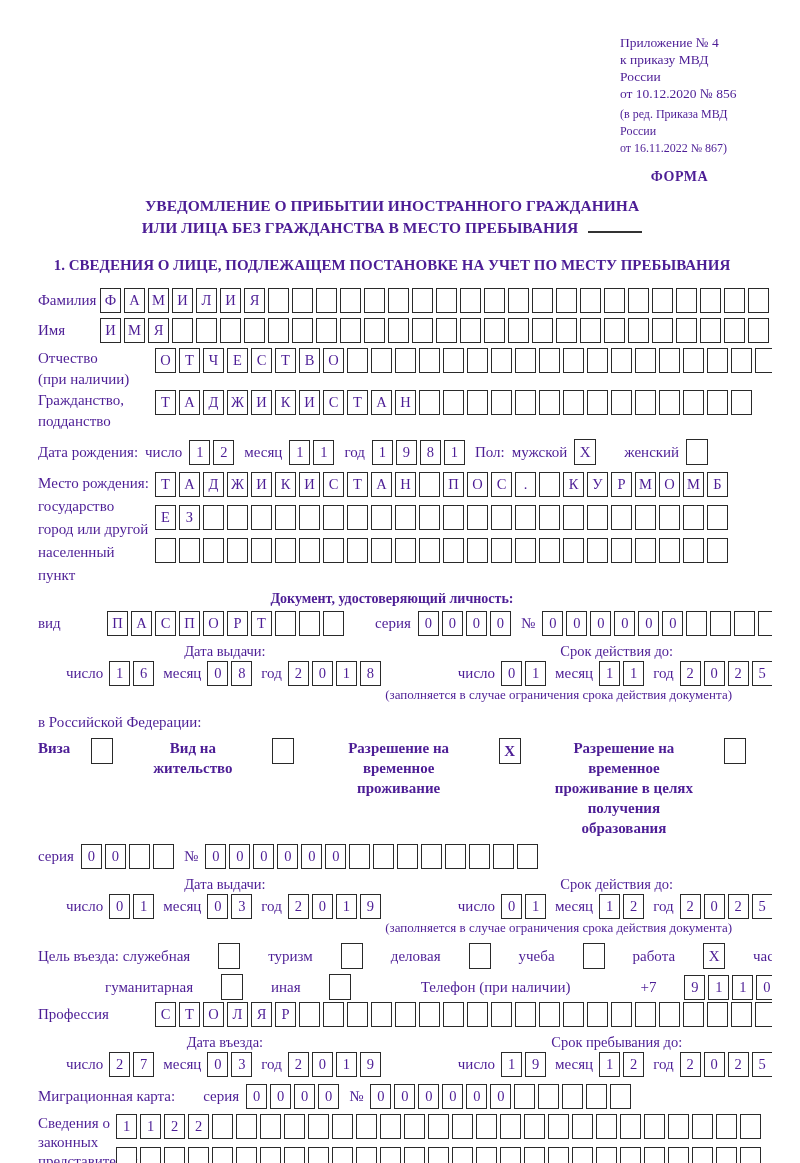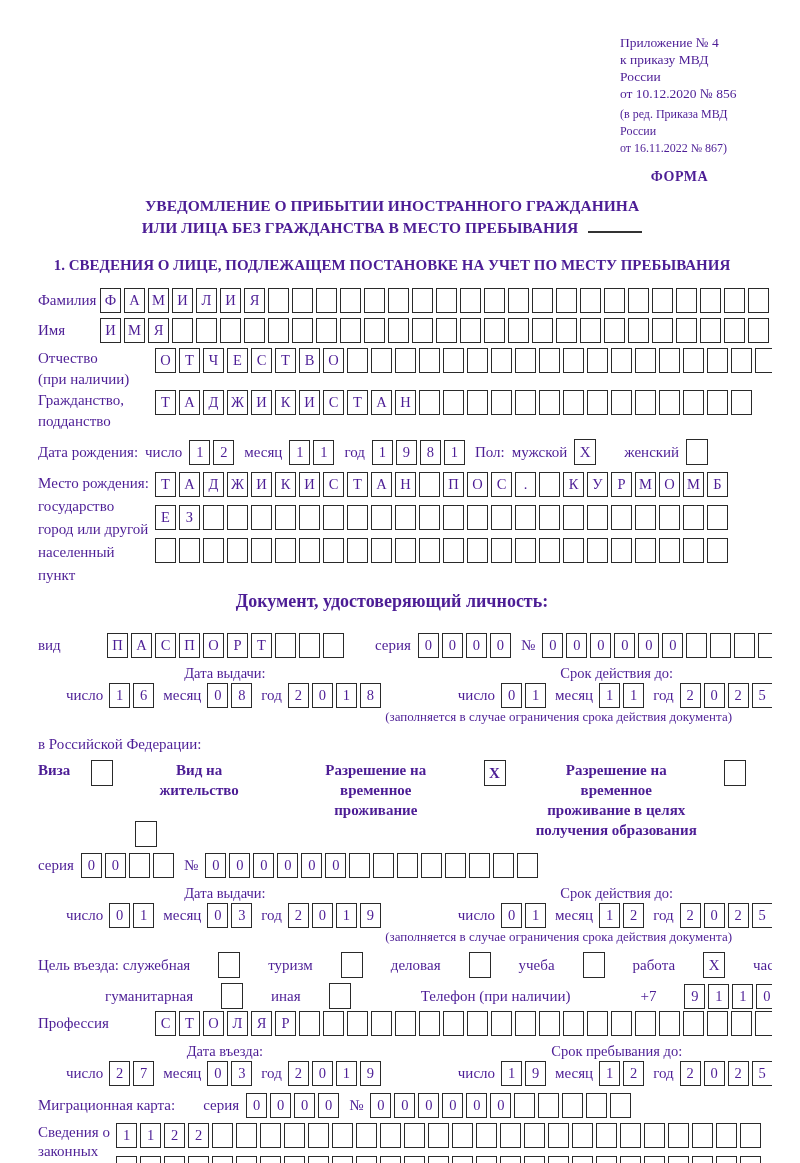--- a/index.html
+++ b/index.html
@@ -28,21 +28,21 @@
   .lc62{width:62px;flex:none;line-height:25px;}
   .lc117{width:117px;flex:none;}
   .lc117 div, .mp-labels div{line-height:21px;}
   .two-rows .rightcol .boxes{display:flex;}
   .two-rows .rightcol .boxes + .boxes{margin-top:17px;}
   .mp-labels{width:117px;flex:none;}
   .mp-labels div{line-height:23px;}
   .mp-rows .boxes{display:flex;margin-bottom:8px;}
   .inline-gap{display:flex;align-items:center;gap:7px;flex-wrap:nowrap;}
   .gap14{width:14px;flex:none;}
-  .doc-head{text-align:center;font-weight:bold;font-size:18px;margin:4px 0 21px 0;}
+  .doc-head{text-align:center;font-weight:bold;font-size:14px;margin:4px 0 4px 0;}
   .date-cols{display:flex;margin-top:6px;}
   .dgroup{display:flex;flex-direction:column;}
   .dg-head{text-align:center;font-size:14.5px;line-height:18px;}
   .dg-line{display:flex;align-items:center;gap:6px;margin-top:1px;}
   .footnote{font-size:13px;text-align:right;margin:1px 14px 6px 0;}
   .intro{line-height:22px;margin-top:8px;}
   .opts-row{display:flex;align-items:flex-start;margin-top:5px;}
   .opt-lbl{white-space:pre-line;text-align:center;line-height:20px;}
   .opt-pair{display:flex;align-items:flex-start;gap:21px;font-weight:bold;}
   .purpose-row{display:flex;align-items:center;gap:28px;margin-top:7px;flex-wrap:nowrap;}
@@ -416,21 +416,21 @@
 
     <div class="intro">
       <div>в Российской Федерации:</div>
     </div>
 
     <div class="opts-row">
       <div class="opt-pair">
         <span class="opt-lbl">Виза</span>
         <span class="checkbox"></span>
       </div>
-      <div class="opt-pair" style="margin-left:22px;flex-direction:column;">
+      <div class="opt-pair" style="margin-left:22px;">
         <span class="opt-lbl">Вид на жительство</span>
         <span class="checkbox"></span>
       </div>
       <div class="opt-pair" style="margin-left:26px;">
         <span class="opt-lbl">Разрешение на временное
 проживание</span>
         <span class="checkbox">X</span>
       </div>
       <div class="opt-pair" style="margin-left:24px;">
         <span class="opt-lbl">Разрешение на временное

